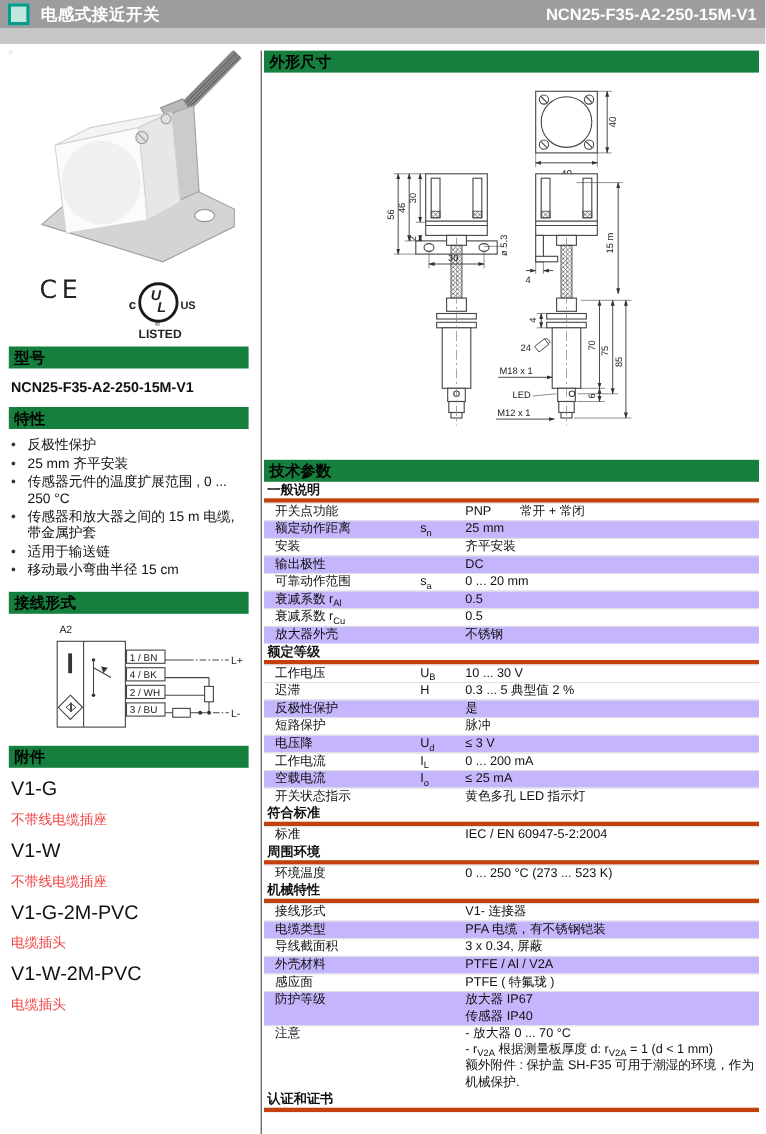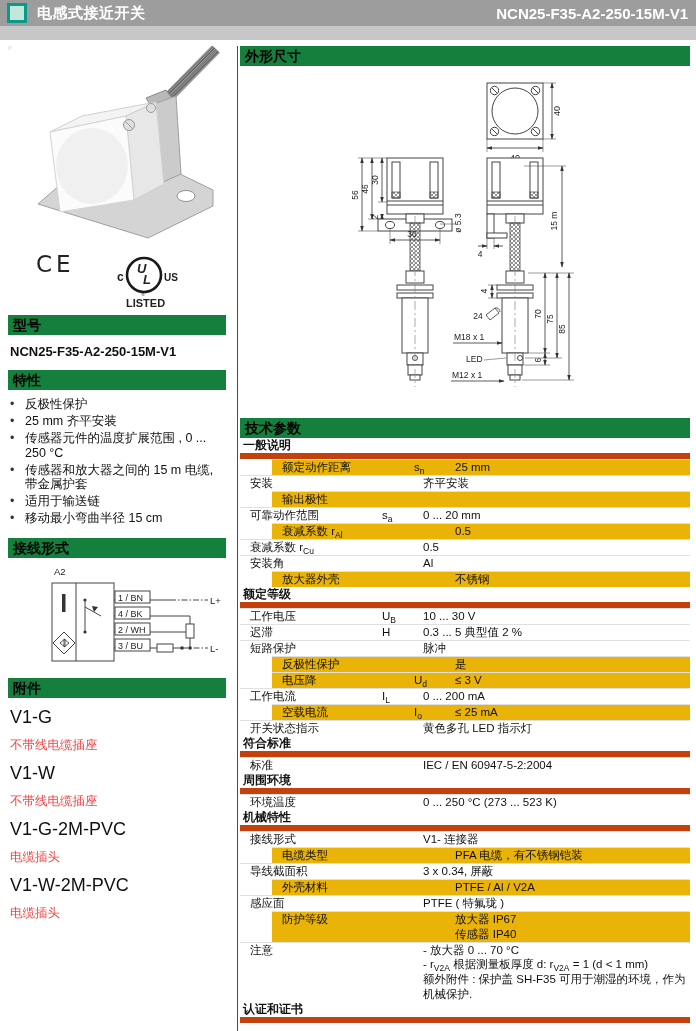--- a/index.html
+++ b/index.html
@@ -24,23 +24,23 @@
   .model-val{font-weight:bold;font-size:13px;padding:9px 0 11px 2px;}
   ul.features{list-style:none;margin:7px 0 12px;padding:0 0 0 2px;font-size:12.5px;}
   ul.features li{display:flex;margin:2.5px 0;line-height:14.5px;}
   .bullet{width:15px;flex:none;color:#333;}
   .wiring{display:block;margin:4px 0 2px 14px;}
   .acc-model{font-weight:normal;font-size:18px;margin:9px 0 0 2px;}
   .acc-desc{font-size:12.5px;margin:9px 0 0 2px;color:#ef4444;}
   
   .dimsvg{display:block;margin-top:5px;}
   .techbar{margin-top:7px;}
-  .t-sec{font-weight:bold;font-size:12px;border-bottom:6px solid #c2410c;padding:1px 0 1px 3px;line-height:13px;}
+  .t-sec{font-weight:bold;font-size:12px;border-bottom:4px solid #c2410c;padding:1px 0 1px 3px;line-height:13px;}
   .t-row{display:flex;font-size:11.5px;line-height:15px;min-height:15px;border-top:1px solid #e0e0e0;align-items:flex-start;}
-  .t-row.alt{background:#eab308;margin-left:32px;}
+  .t-row.alt{background:#c4b5fd;}
   .t-label{flex:0 0 132px;padding-left:10px;}
   .t-sym{flex:0 0 41px;}
   .t-val{flex:1;}
   .t-val div{line-height:14.8px;}
   .t-val2{margin-left:26px;}
   sub{font-size:8.5px;line-height:0;}
   
   svg text{font-family:"Liberation Sans","DejaVu Sans",sans-serif;fill:#222;}
   .ln{stroke:#444;stroke-width:1;fill:none;}
   .fillw{fill:#fff;stroke:#444;stroke-width:1;}
@@ -330,79 +330,80 @@
       <line x1="317" y1="202" x2="317" y2="287" class="dim" marker-start="url(#ar)" marker-end="url(#ar)"></line>
       <text transform="rotate(-90 313 248)" x="313" y="248" font-size="8.5" text-anchor="middle">75</text>
       <line x1="329" y1="202" x2="329" y2="309" class="dim" marker-start="url(#ar)" marker-end="url(#ar)"></line>
       <text transform="rotate(-90 325 258)" x="325" y="258" font-size="8.5" text-anchor="middle">85</text>
     </g>
   </svg>
 
   <div class="secbar techbar">技术参数</div>
   <div id="techtable">
       <div class="t-sec">一般说明</div>
+      <div class="t-row">
+        <span class="t-label">开关点功能</span>
+        <span class="t-sym"></span>
+        <span class="t-val">PNP<span class="t-val2">常开 + 常闭</span></span>
+      </div>
       <div class="t-row alt">
         <span class="t-label">额定动作距离</span>
         <span class="t-sym">s<sub>n</sub></span>
         <span class="t-val">25 mm</span>
       </div>
       <div class="t-row">
         <span class="t-label">安装</span>
         <span class="t-sym"></span>
         <span class="t-val">齐平安装</span>
       </div>
       <div class="t-row alt">
         <span class="t-label">输出极性</span>
         <span class="t-sym"></span>
+        <span class="t-val">DC</span>
       </div>
       <div class="t-row">
         <span class="t-label">可靠动作范围</span>
         <span class="t-sym">s<sub>a</sub></span>
         <span class="t-val">0 ... 20 mm</span>
       </div>
       <div class="t-row alt">
         <span class="t-label">衰减系数 r<sub>Al</sub></span>
         <span class="t-sym"></span>
         <span class="t-val">0.5</span>
       </div>
       <div class="t-row">
         <span class="t-label">衰减系数 r<sub>Cu</sub></span>
         <span class="t-sym"></span>
         <span class="t-val">0.5</span>
       </div>
-      <div class="t-row">
-        <span class="t-label">安装角</span>
-        <span class="t-sym"></span>
-        <span class="t-val">Al</span>
-      </div>
       <div class="t-row alt">
         <span class="t-label">放大器外壳</span>
         <span class="t-sym"></span>
         <span class="t-val">不锈钢</span>
       </div>
       <div class="t-sec">额定等级</div>
       <div class="t-row">
         <span class="t-label">工作电压</span>
         <span class="t-sym">U<sub>B</sub></span>
         <span class="t-val">10 ... 30 V</span>
       </div>
       <div class="t-row">
         <span class="t-label">迟滞</span>
         <span class="t-sym">H</span>
         <span class="t-val">0.3 ... 5 典型值 2 %</span>
       </div>
+      <div class="t-row alt">
+        <span class="t-label">反极性保护</span>
+        <span class="t-sym"></span>
+        <span class="t-val">是</span>
+      </div>
       <div class="t-row">
         <span class="t-label">短路保护</span>
         <span class="t-sym"></span>
         <span class="t-val">脉冲</span>
-      </div>
-      <div class="t-row alt">
-        <span class="t-label">反极性保护</span>
-        <span class="t-sym"></span>
-        <span class="t-val">是</span>
       </div>
       <div class="t-row alt">
         <span class="t-label">电压降</span>
         <span class="t-sym">U<sub>d</sub></span>
         <span class="t-val">≤ 3 V</span>
       </div>
       <div class="t-row">
         <span class="t-label">工作电流</span>
         <span class="t-sym">I<sub>L</sub></span>
         <span class="t-val">0 ... 200 mA</span>

